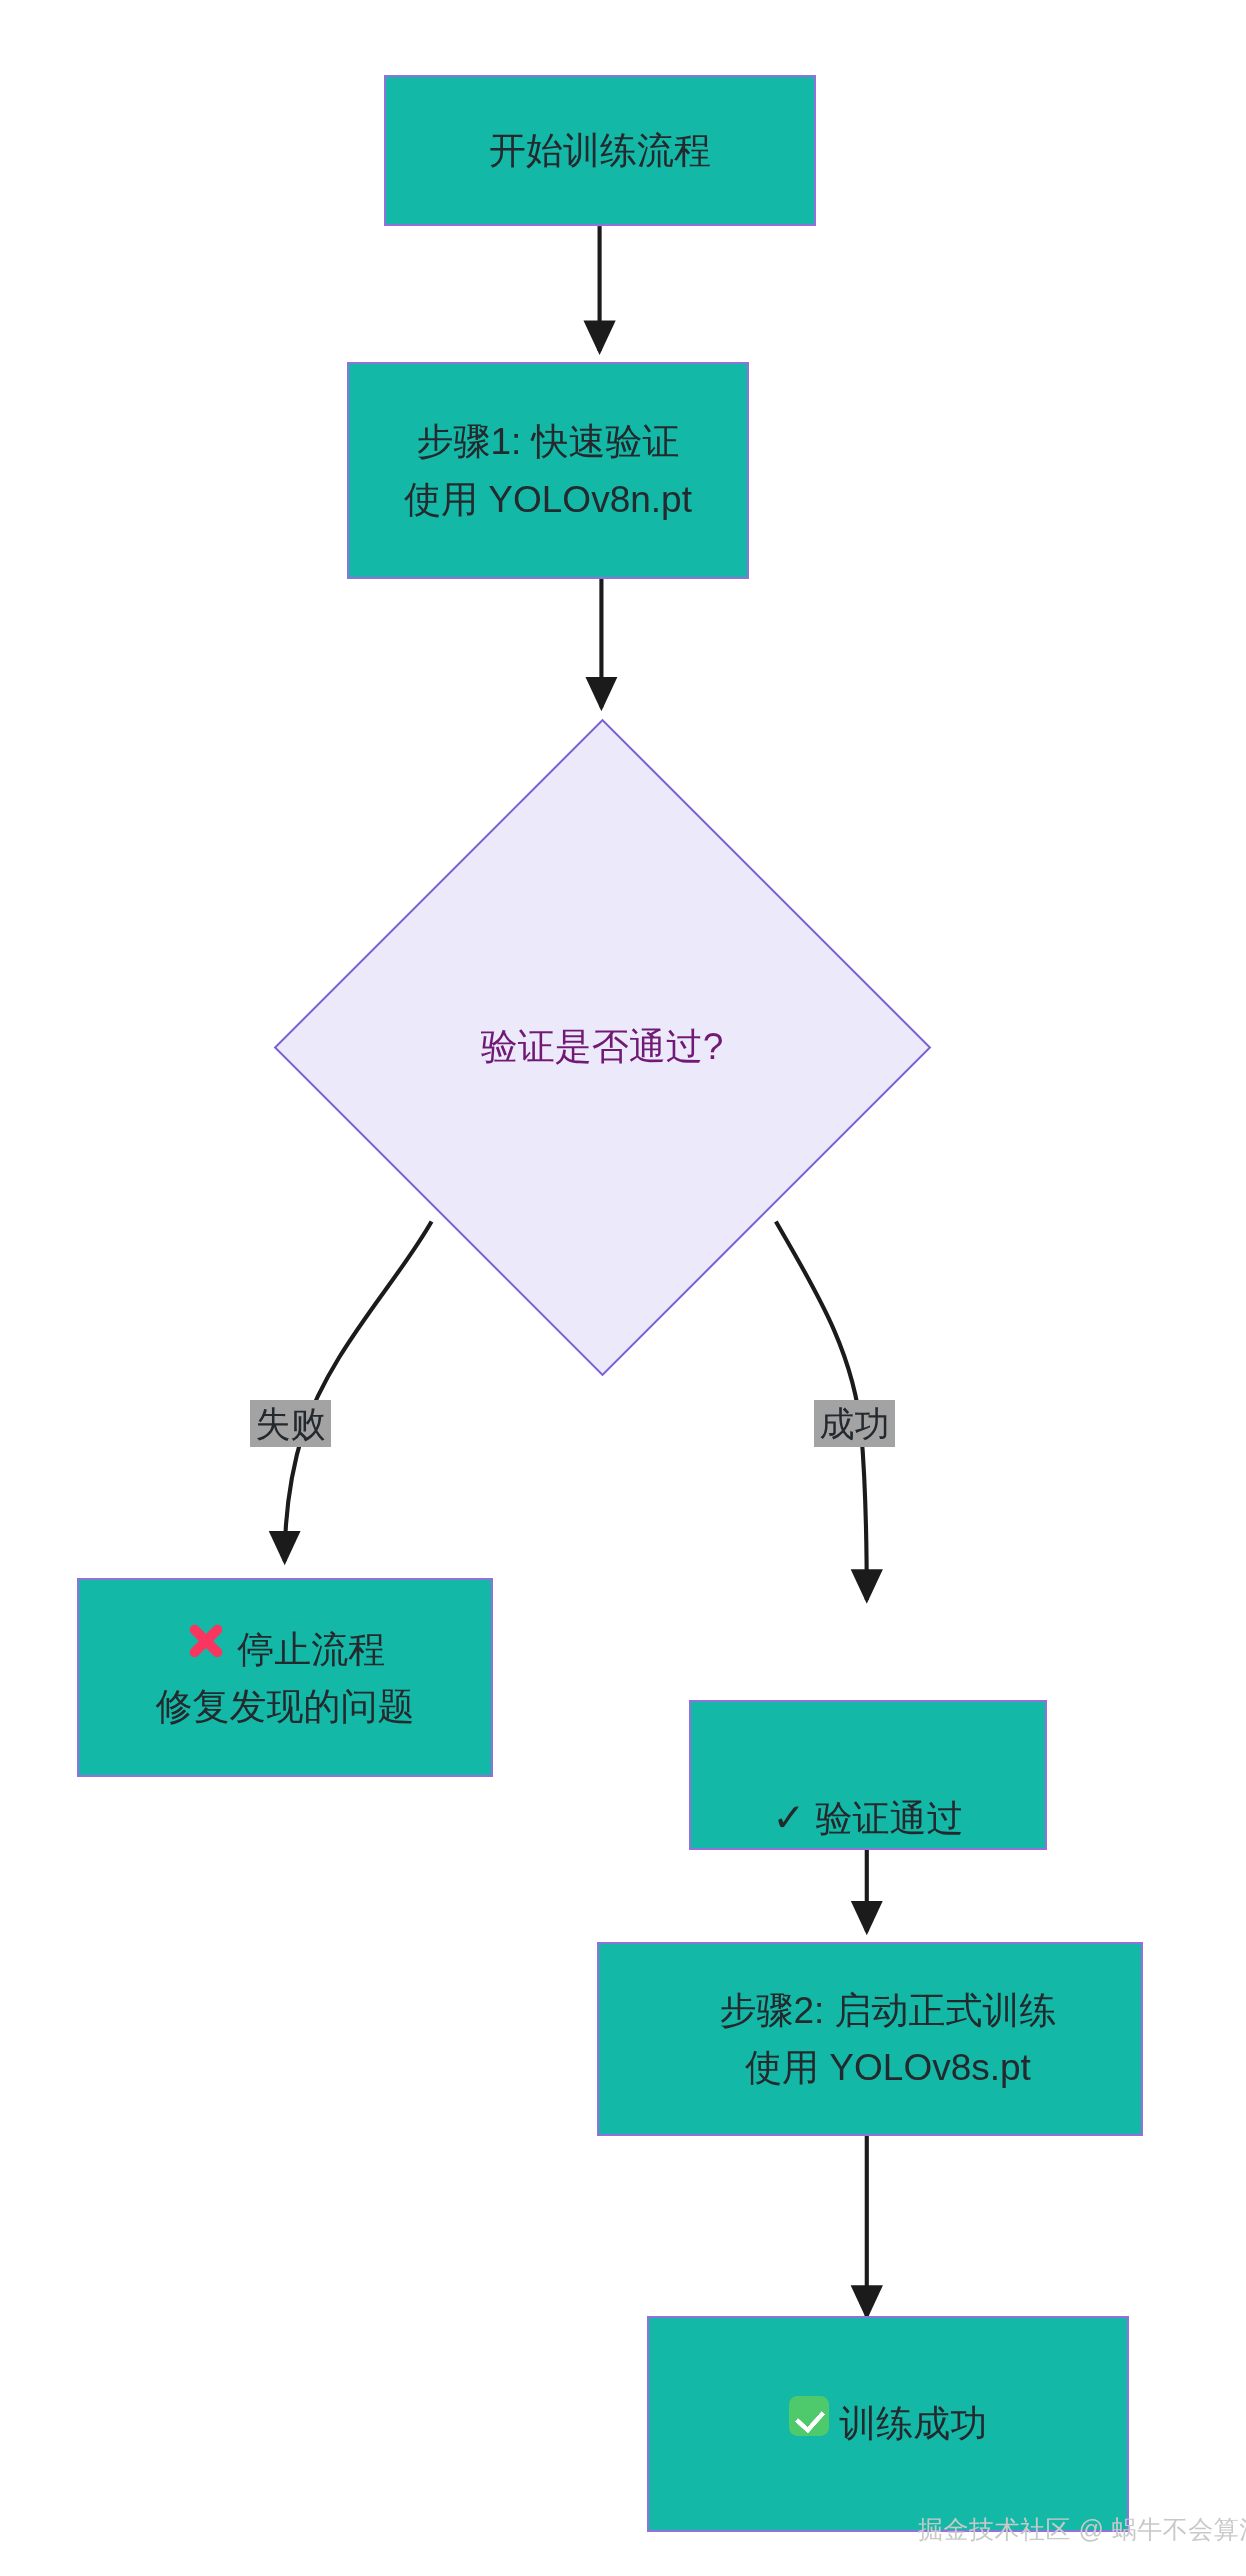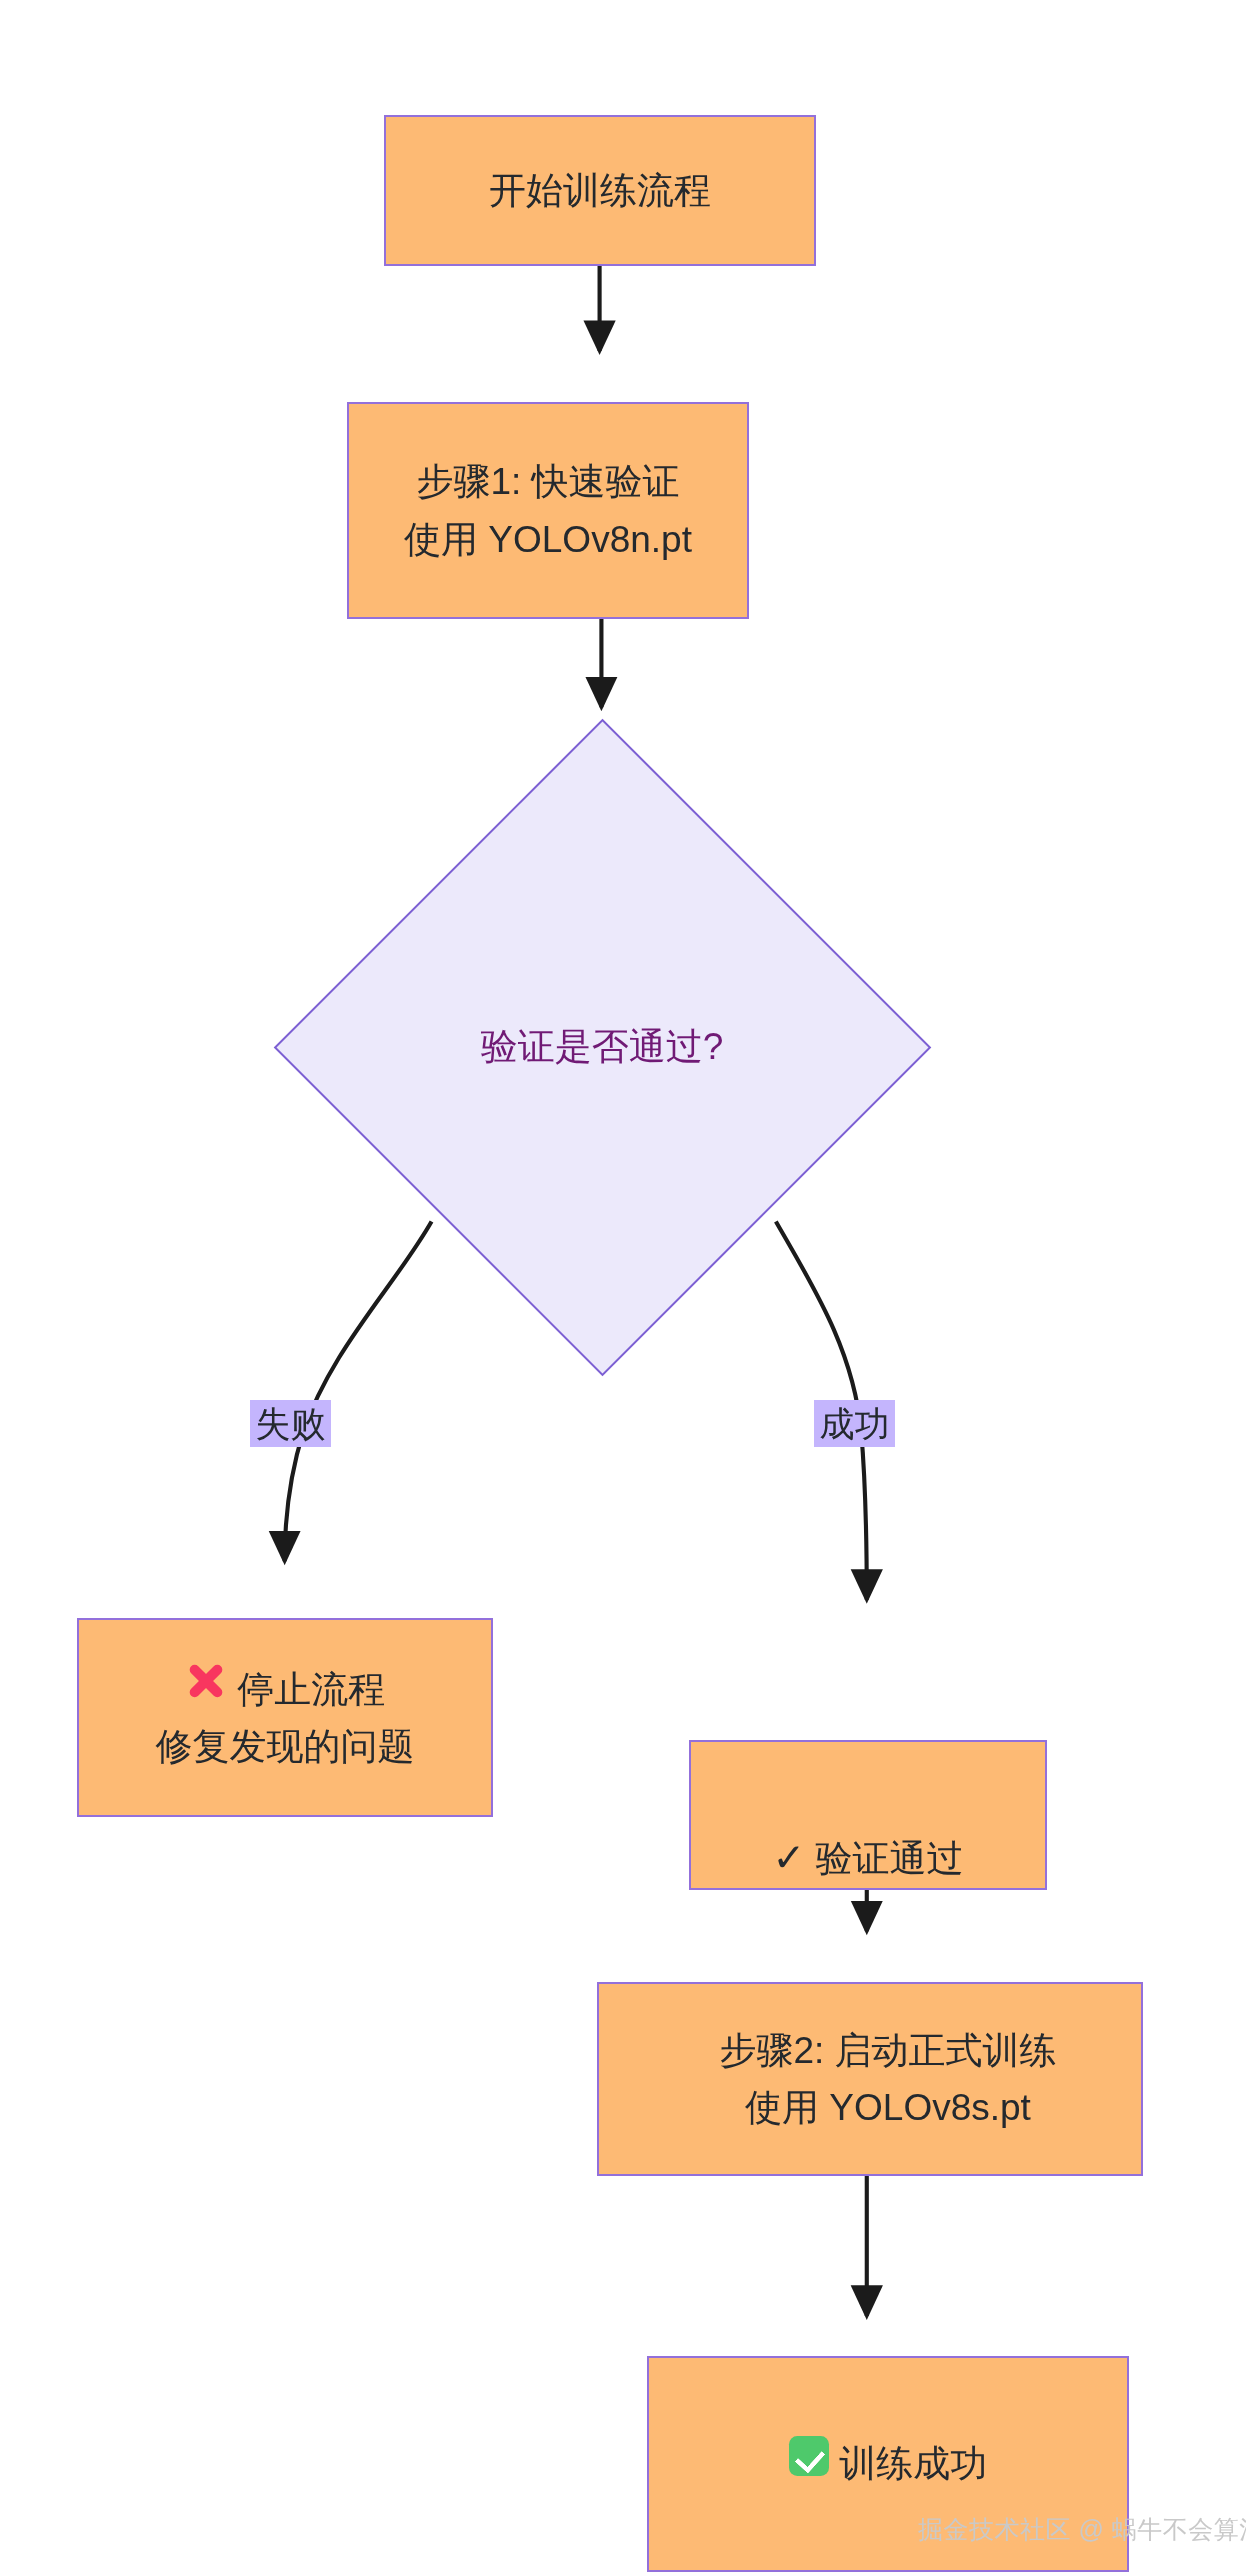--- a/index.html
+++ b/index.html
@@ -21,31 +21,30 @@
     position: absolute;
     left: 0;
     top: 0;
     width: 1246px;
     height: 2576px;
     pointer-events: none;
   }
   .node {
     position: absolute;
     box-sizing: border-box;
-    background: #fdba74;
+    background: #14b8a6;
     border: 2.8px solid #9370db;
     display: flex;
     flex-direction: column;
     align-items: center;
     justify-content: center;
     color: #24292e;
     line-height: 1.55;
     text-align: center;
     white-space: nowrap;
-    margin-top: 40px;
   }
   .node .line {
     display: block;
   }
   .node-lg { font-size: 37px; }
 
   
   .diamond-wrap {
     position: absolute;
     width: 658px;
@@ -76,21 +75,21 @@
     justify-content: center;
     font-size: 37px;
     line-height: 1.6;
     color: #701a75;
     white-space: nowrap;
   }
 
   
   .edge-label {
     position: absolute;
-    background: #c4b5fd;
+    background: #a3a3a3;
     color: #24292e;
     font-size: 35px;
     line-height: 1.25;
     padding: 1.8px 5.5px;
     white-space: nowrap;
   }
 
   
   .icon-row {
     display: flex;

